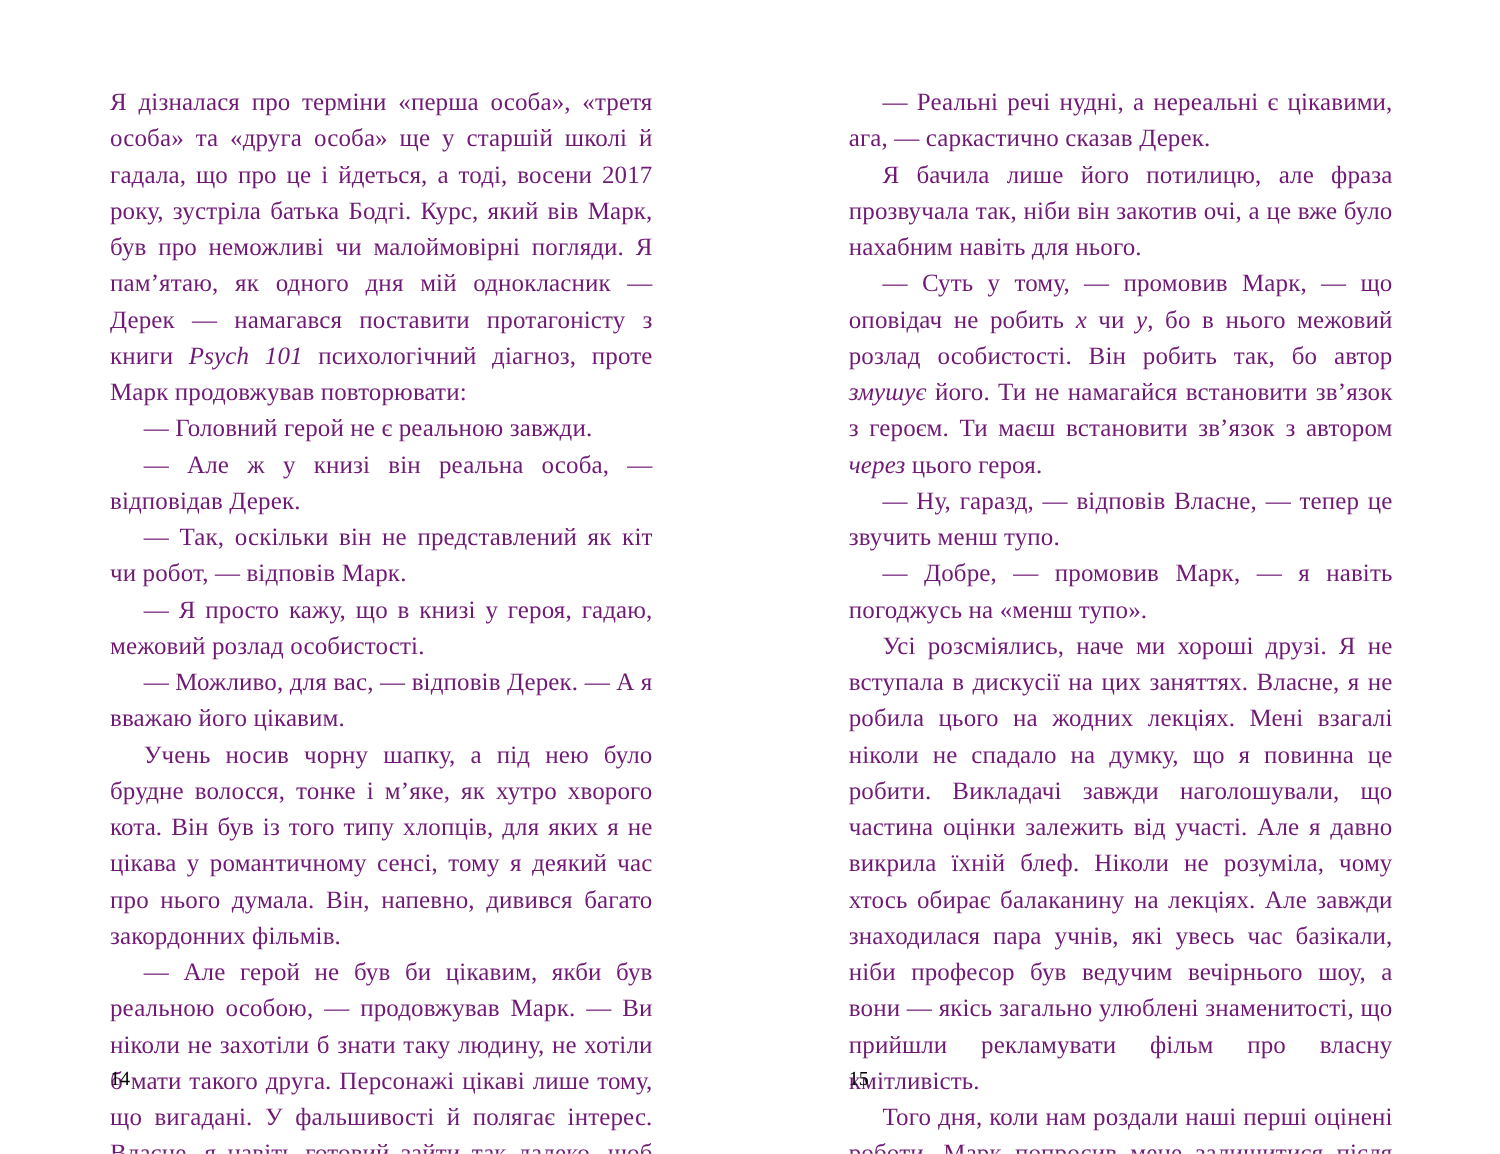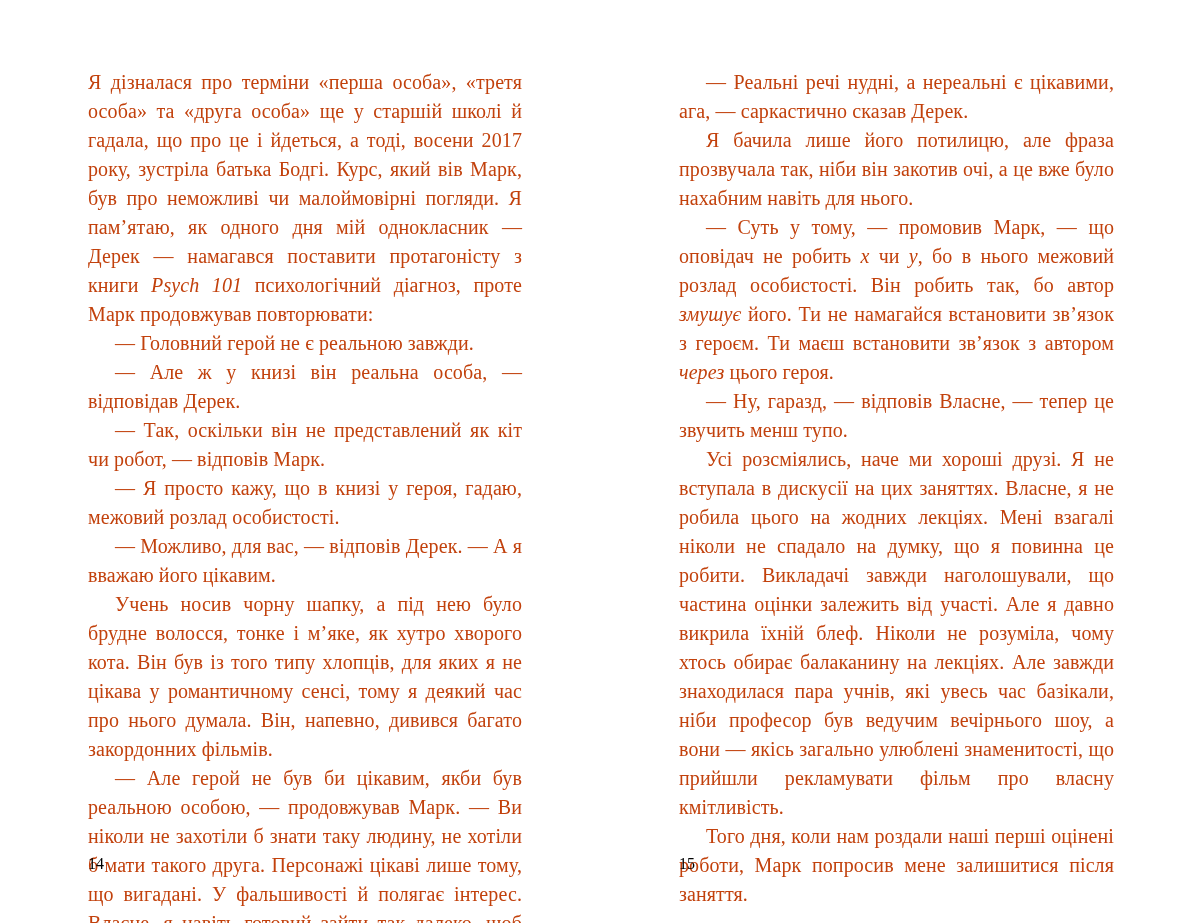--- a/index.html
+++ b/index.html
@@ -25,21 +25,21 @@
     position: absolute;
     top: 68px;
   }
   .page-left  { left: 88px;  width: 434px; }
   .page-right { left: 679px; width: 435px; }
   .page-text p {
     margin: 0;
     font-size: 20px;
     line-height: 29px;
     text-align: justify;
-    color: #c2410c;
+    color: #701a75;
     letter-spacing: 0.1px;
     hyphens: auto;
     -webkit-hyphens: auto;
   }
   .page-text p.indent {
     text-indent: 27px;
   }
   .italic {
     font-style: italic;
   }
@@ -71,20 +71,21 @@
         <p class="indent"><span>— Але герой не був би цікавим, якби був реальною особою, — продовжував Марк. — Ви ніколи не захотіли б знати таку людину, не хотіли б мати такого друга. Персонажі цікаві лише тому, що вигадані. У фальшивості й полягає інтерес. Власне, я навіть готовий зайти так далеко, щоб стверджувати: всі справді цікаві речі є не зовсім реальні.</span></p>
       </div>
   </div>
 
   <div class="page page-right">
     <div class="page-text">
         <p class="indent"><span>— Реальні речі нудні, а нереальні є цікавими, ага, — саркастично сказав Дерек.</span></p>
         <p class="indent"><span>Я бачила лише його потилицю, але фраза прозвучала так, ніби він закотив очі, а це вже було нахабним навіть для нього.</span></p>
         <p class="indent"><span>— Суть у тому, — промовив Марк, — що оповідач не робить </span><span class="italic">x</span><span> чи </span><span class="italic">y</span><span>, бо в нього межовий розлад особистості. Він робить так, бо автор </span><span class="italic">змушує</span><span> його. Ти не намагайся встановити зв’язок з героєм. Ти маєш встановити зв’язок з автором </span><span class="italic">через</span><span> цього героя.</span></p>
         <p class="indent"><span>— Ну, гаразд, — відповів Власне, — тепер це звучить менш тупо.</span></p>
+        <p class="indent"><span>— Добре, — промовив Марк, — я навіть погоджусь на «менш тупо».</span></p>
         <p class="indent"><span>Усі розсміялись, наче ми хороші друзі. Я не вступала в дискусії на цих заняттях. Власне, я не робила цього на жодних лекціях. Мені взагалі ніколи не спадало на думку, що я повинна це робити. Викладачі завжди наголошували, що частина оцінки залежить від участі. Але я давно викрила їхній блеф. Ніколи не розуміла, чому хтось обирає балаканину на лекціях. Але завжди знаходилася пара учнів, які увесь час базікали, ніби професор був ведучим вечірнього шоу, а вони — якісь загально улюблені знаменитості, що прийшли рекламувати фільм про власну кмітливість.</span></p>
         <p class="indent"><span>Того дня, коли нам роздали наші перші оцінені роботи, Марк попросив мене залишитися після заняття.</span></p>
       </div>
   </div>
 
   <div class="page-number page-number-left">14</div>
 
   <div class="page-number page-number-right">15</div>
 
 </div>

